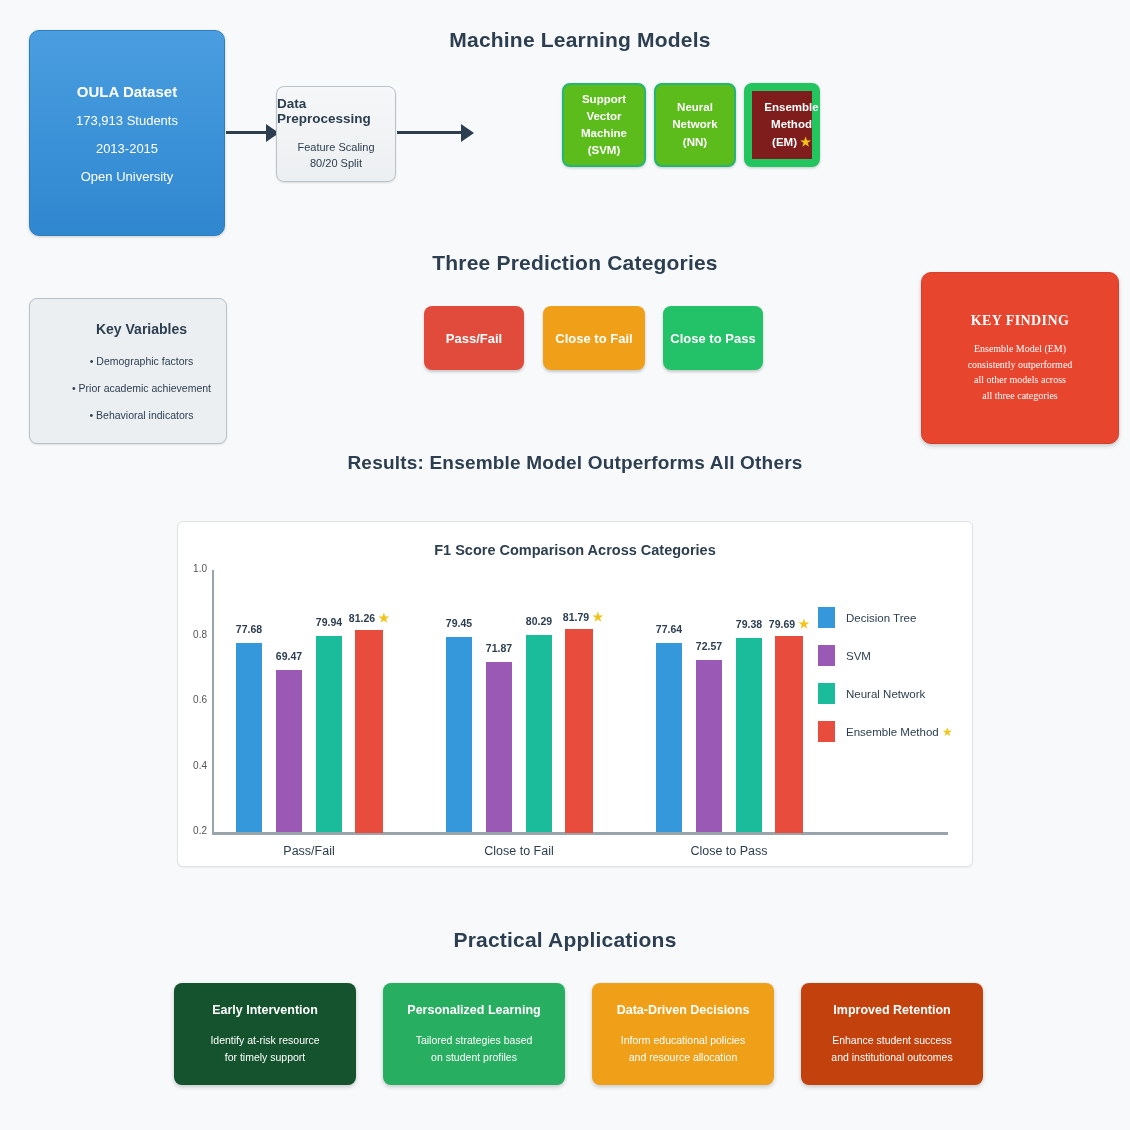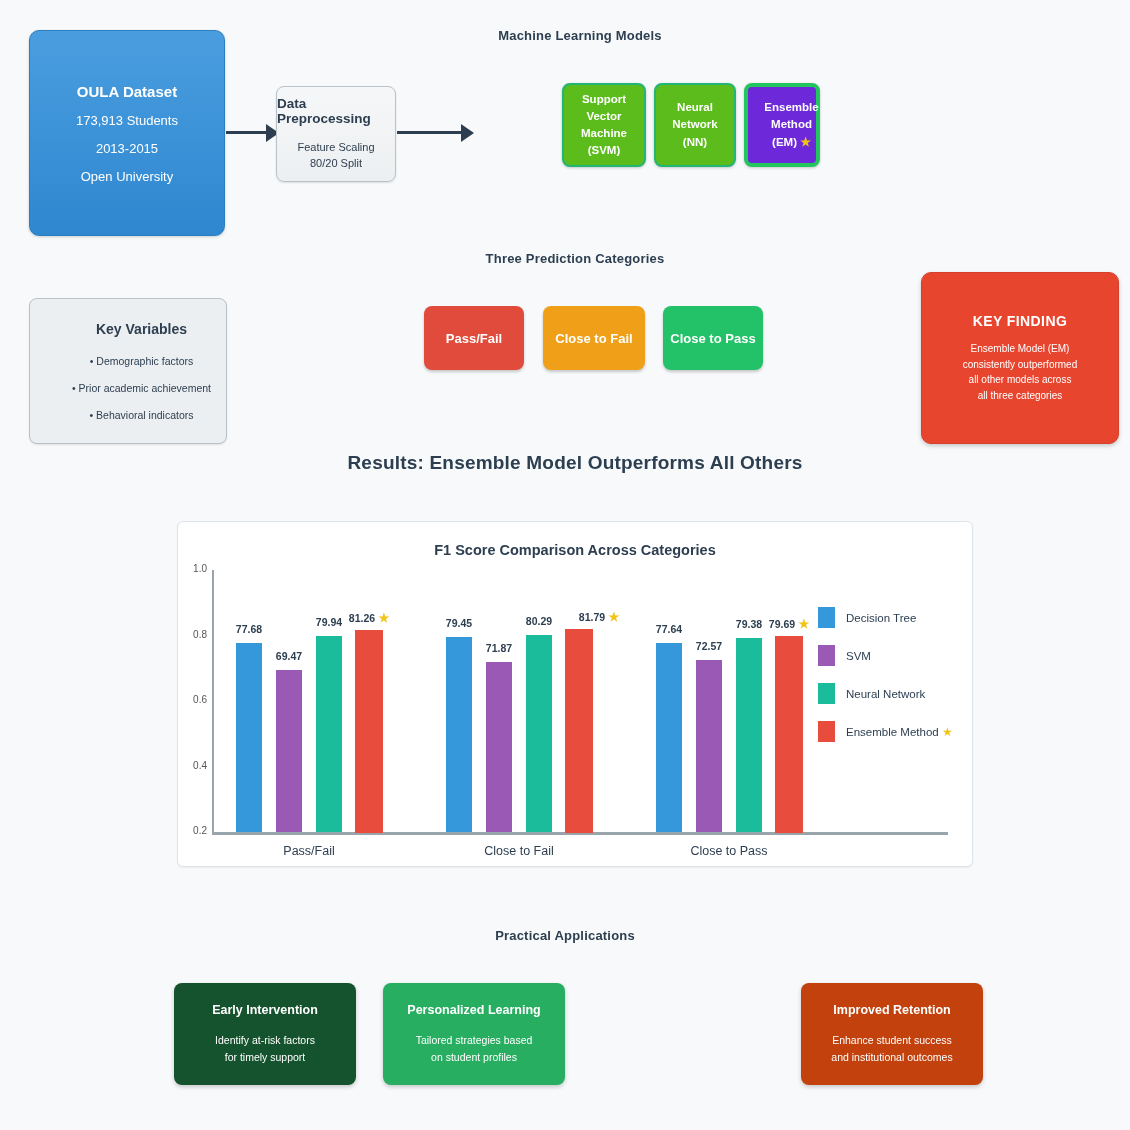--- a/index.html
+++ b/index.html
@@ -8,21 +8,21 @@
     background: #f7f9fb;
     font-family: "Liberation Sans", sans-serif;
     overflow: hidden;
   }
   #root { position: relative; width: 1130px; height: 1130px; }
 
   .abs { position: absolute; }
 
   
   .section-title {
-    font-size: 13px; font-weight: bold; color: #2c3e50;
+    font-size: 21px; font-weight: bold; color: #2c3e50;
     text-align: center; letter-spacing: .2px;
   }
 
   
   .dataset-box {
     background: linear-gradient(180deg,#4a9ee0 0%,#2f87cf 100%);
     border: 1px solid #2c7ec0;
     border-radius: 10px;
     color: #fff;
     display: flex; flex-direction: column;
@@ -58,21 +58,21 @@
   
   .model-box {
     border-radius: 8px;
     display: flex; align-items: center; justify-content: center;
     text-align: center; color: #fff;
     font-size: 11.5px; font-weight: bold; line-height: 1.5;
     padding: 4px 5px;
     box-shadow: 0 1px 3px rgba(0,0,0,.2);
   }
   .model-green { background: #5cbc1c; border: 2px solid #22b573; }
-  .model-red   { background: #6d28d9; border: 4px solid #22c55e; padding-left: 24px; }
+  .model-red   { background: #7f1d1d; border: 8px solid #22c55e; padding-left: 24px; }
 
   
   .cat-box {
     border-radius: 8px;
     display: flex; align-items: center; justify-content: center;
     color: #fff; font-size: 13px; font-weight: bold;
     box-shadow: 0 2px 3px rgba(0,0,0,.2);
   }
 
   
@@ -93,20 +93,21 @@
   
   .kf-box {
     background: #e8452f;
     border: 1px solid #d4402c;
     border-radius: 10px;
     color: #fff; text-align: center;
     display: flex; flex-direction: column;
     align-items: center; justify-content: center;
     box-shadow: 0 2px 4px rgba(0,0,0,.2);
     padding: 8px;
+    font-family: Liberation Serif, serif;
   }
   .kf-box .ttl { font-size: 14px; font-weight: bold; margin-bottom: 12px; letter-spacing: .4px; }
   .kf-box .body { font-size: 10px; line-height: 1.55; }
 
   
   .chart-panel {
     background: #fff;
     border: 1px solid #dfe4e8;
     border-radius: 6px;
     box-shadow: 0 1px 2px rgba(0,0,0,.06);
@@ -238,21 +239,21 @@
         <div class="bar" style="left: 178px; top: 109.373px; width: 26px; height: 200.626px; background: rgb(231, 76, 60); border: 2px solid rgb(231, 76, 60); box-shadow: rgb(231, 76, 60) 0px 0px 0px 1px;"></div>
         <div class="bar-label" style="left: 161px; top: 89.3735px; width: 60px;">81.26<span class="star"> ★</span></div>
         <div class="xcat" style="left: 61px; top: 322px; width: 140px;">Pass/Fail</div>
         <div class="bar" style="left: 268px; top: 115.301px; width: 26px; height: 194.699px; background: rgb(52, 152, 219);"></div>
         <div class="bar-label" style="left: 251px; top: 95.3012px; width: 60px;">79.45</div>
         <div class="bar" style="left: 308px; top: 140.126px; width: 26px; height: 169.874px; background: rgb(155, 89, 182);"></div>
         <div class="bar-label" style="left: 291px; top: 120.126px; width: 60px;">71.87</div>
         <div class="bar" style="left: 348px; top: 112.55px; width: 26px; height: 197.45px; background: rgb(26, 188, 156);"></div>
         <div class="bar-label" style="left: 331px; top: 92.5503px; width: 60px;">80.29</div>
         <div class="bar" style="left: 388px; top: 107.638px; width: 26px; height: 202.362px; background: rgb(231, 76, 60); border: 2px solid rgb(231, 76, 60); box-shadow: rgb(231, 76, 60) 0px 0px 0px 1px;"></div>
-        <div class="bar-label" style="left: 391px; top: 87.6377px; width: 60px;">81.79<span class="star"> ★</span></div>
+        <div class="bar-label" style="left: 375px; top: 87.6377px; width: 60px;">81.79<span class="star"> ★</span></div>
         <div class="xcat" style="left: 271px; top: 322px; width: 140px;">Close to Fail</div>
         <div class="bar" style="left: 478px; top: 121.229px; width: 26px; height: 188.771px; background: rgb(52, 152, 219);"></div>
         <div class="bar-label" style="left: 461px; top: 101.229px; width: 60px;">77.64</div>
         <div class="bar" style="left: 518px; top: 137.833px; width: 26px; height: 172.167px; background: rgb(155, 89, 182);"></div>
         <div class="bar-label" style="left: 501px; top: 117.833px; width: 60px;">72.57</div>
         <div class="bar" style="left: 558px; top: 115.531px; width: 26px; height: 194.469px; background: rgb(26, 188, 156);"></div>
         <div class="bar-label" style="left: 541px; top: 95.5305px; width: 60px;">79.38</div>
         <div class="bar" style="left: 598px; top: 114.515px; width: 26px; height: 195.485px; background: rgb(231, 76, 60); border: 2px solid rgb(231, 76, 60); box-shadow: rgb(231, 76, 60) 0px 0px 0px 1px;"></div>
         <div class="bar-label" style="left: 581px; top: 94.5152px; width: 60px;">79.69<span class="star"> ★</span></div>
         <div class="xcat" style="left: 481px; top: 322px; width: 140px;">Close to Pass</div>
@@ -275,31 +276,38 @@
           </div>
         </div>
       </div>
   </div>
 
   <div class="abs section-title" style="left:385px; top:928px; width:360px;">Practical Applications</div>
 
   <div class="abs app-box" style="left:174px; top:983px; width:182px; height:102px; background:#14532d;">
     <div class="ttl">Early Intervention</div>
     <div class="sub">
-      <div>Identify at-risk factors</div>
+      <div>Identify at-risk resource</div>
       <div>for timely support</div>
     </div>
   </div>
   <div class="abs app-box" style="left:383px; top:983px; width:182px; height:102px; background:#27ae60;">
     <div class="ttl">Personalized Learning</div>
     <div class="sub">
       <div>Tailored strategies based</div>
       <div>on student profiles</div>
     </div>
   </div>
+  <div class="abs app-box" style="left:592px; top:983px; width:182px; height:102px; background:#f0a018;">
+    <div class="ttl">Data-Driven Decisions</div>
+    <div class="sub">
+      <div>Inform educational policies</div>
+      <div>and resource allocation</div>
+    </div>
+  </div>
   <div class="abs app-box" style="left:801px; top:983px; width:182px; height:102px; background:#c2410c;">
     <div class="ttl">Improved Retention</div>
     <div class="sub">
       <div>Enhance student success</div>
       <div>and institutional outcomes</div>
     </div>
   </div>
 
 </div>
 

